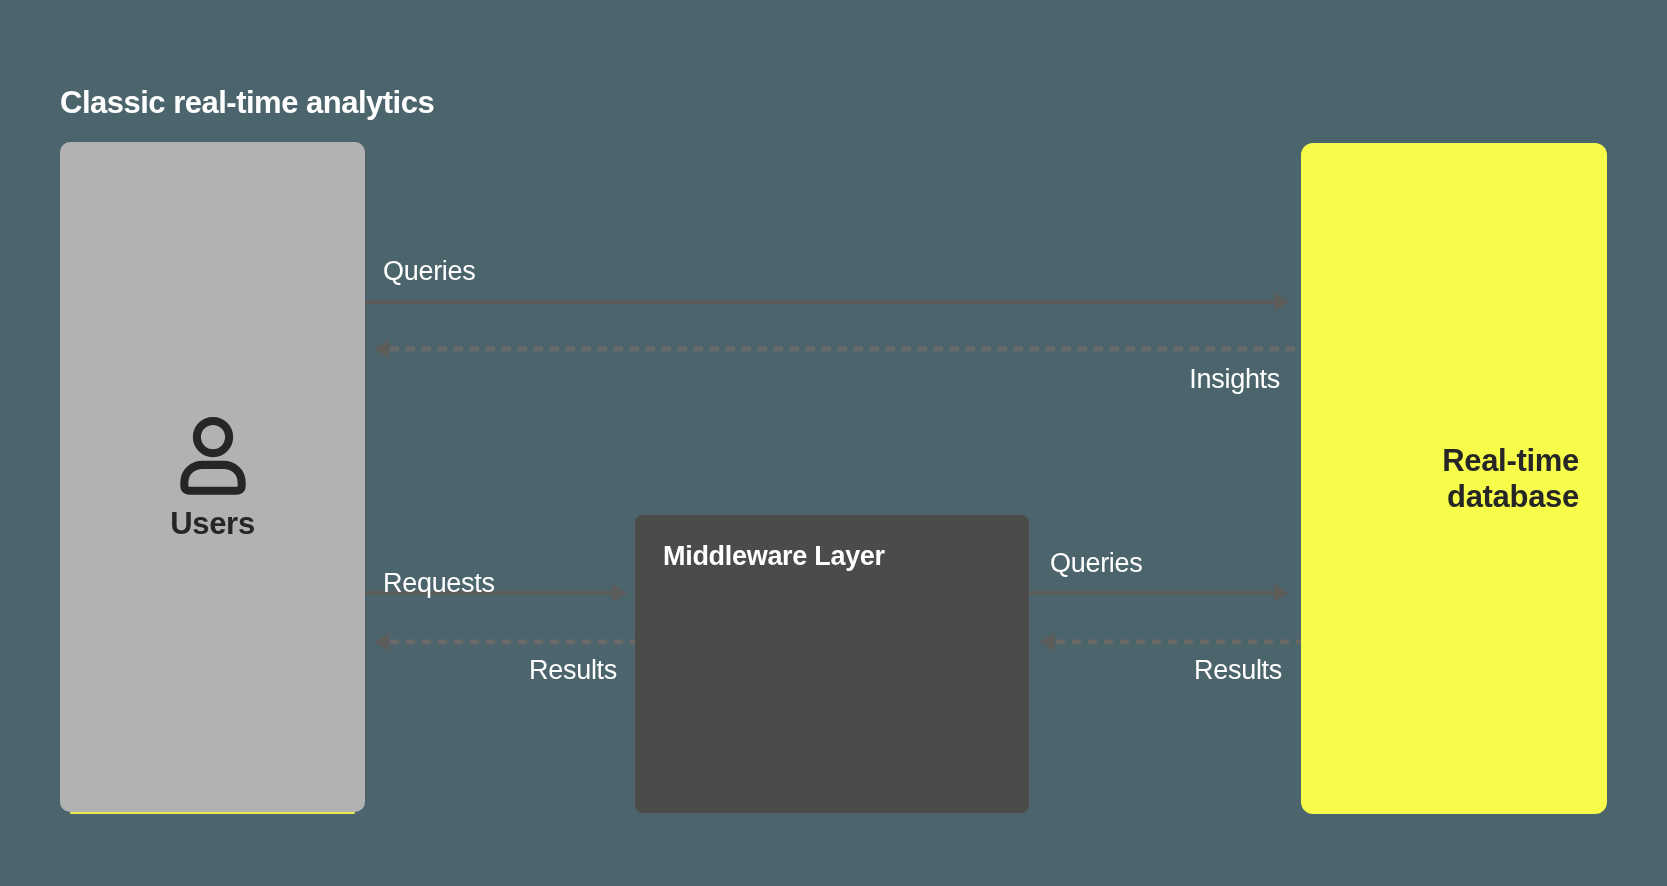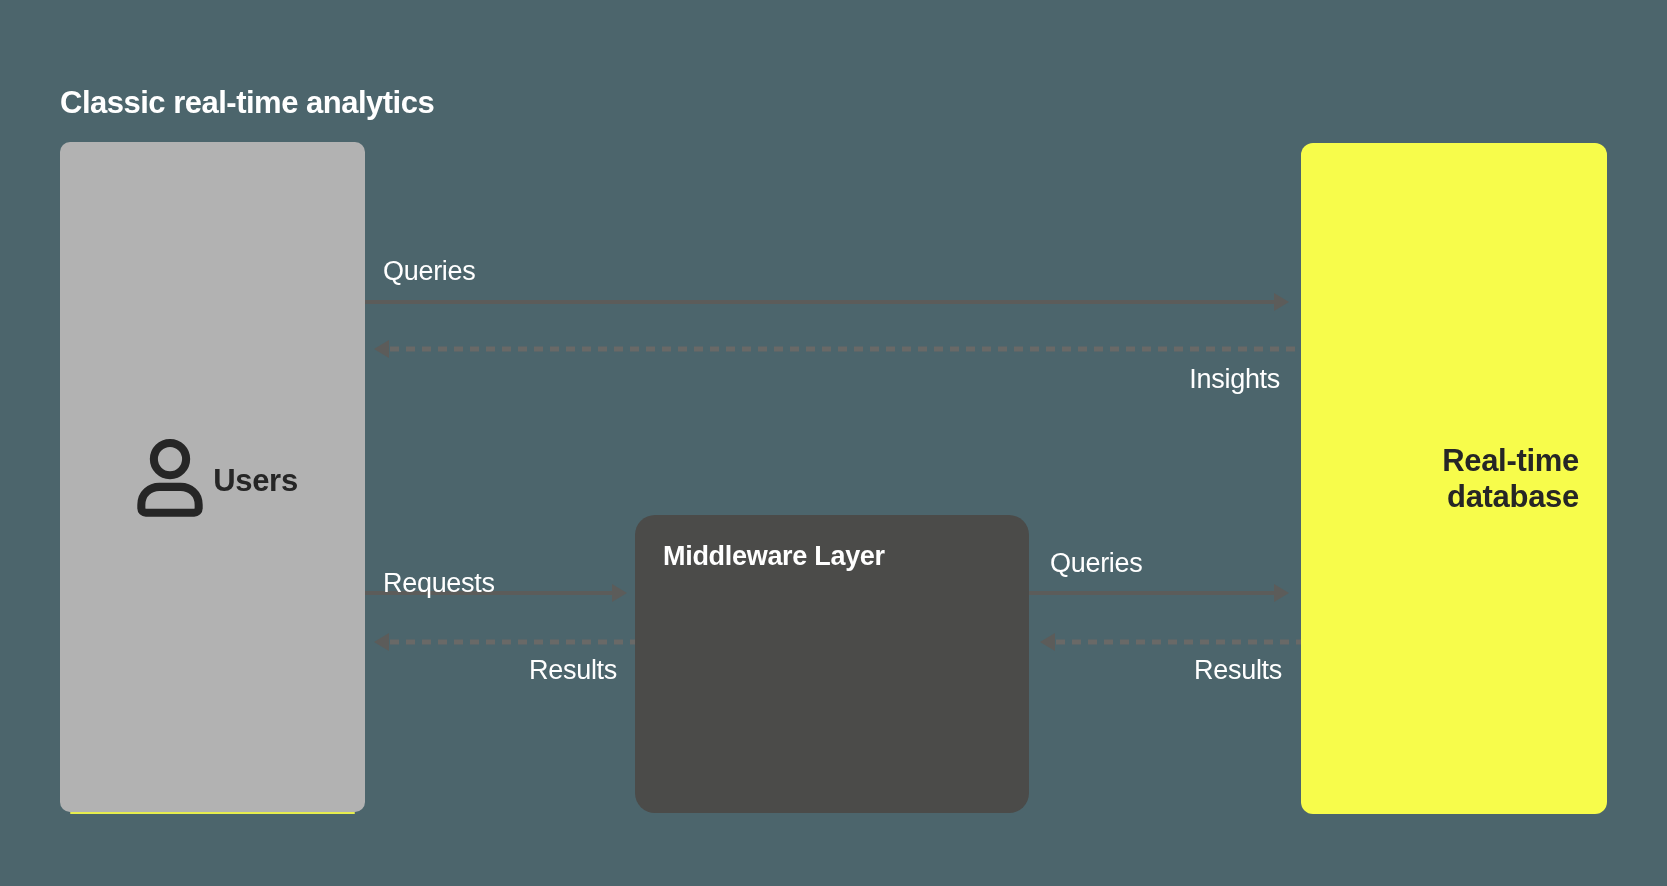--- a/index.html
+++ b/index.html
@@ -24,36 +24,36 @@
   .diagram-title{
     position:absolute;left:60px;top:56px;
     font-size:31px;font-weight:700;color:var(--text-light);
     letter-spacing:-0.5px;line-height:36px;margin-top:29px;
   }
 
   .node{position:absolute;}
   .node-users{
     left:60px;top:142px;width:305px;height:670px;
     background:var(--users-box);border-radius:10px;
-    display:flex;flex-direction:row;align-items:center;justify-content:center;
+    display:flex;flex-direction:column;align-items:center;justify-content:center;
   }
   .node-users::after{
     content:"";position:absolute;left:10px;right:10px;bottom:-2px;height:2px;
     background:var(--database-box);border-radius:1px;opacity:.9;
   }
   .user-icon{width:86px;height:86px;display:block;}
   .user-icon circle,.user-icon path{stroke:var(--text-dark);}
   .node-users .node-label{
     margin-top:8px;font-size:31px;font-weight:700;color:var(--text-dark);
     letter-spacing:-0.3px;
   }
 
   .node-middleware{
     left:635px;top:515px;width:394px;height:298px;
-    background:var(--middleware-box);border-radius:20px;
+    background:var(--middleware-box);border-radius:8px;
     padding:26px 28px;
   }
   .node-middleware .node-label{
     font-size:27px;font-weight:700;color:var(--text-light);
     letter-spacing:-0.3px;
   }
 
   .node-database{
     left:1301px;top:143px;width:306px;height:671px;
     background:var(--database-box);border-radius:12px;

